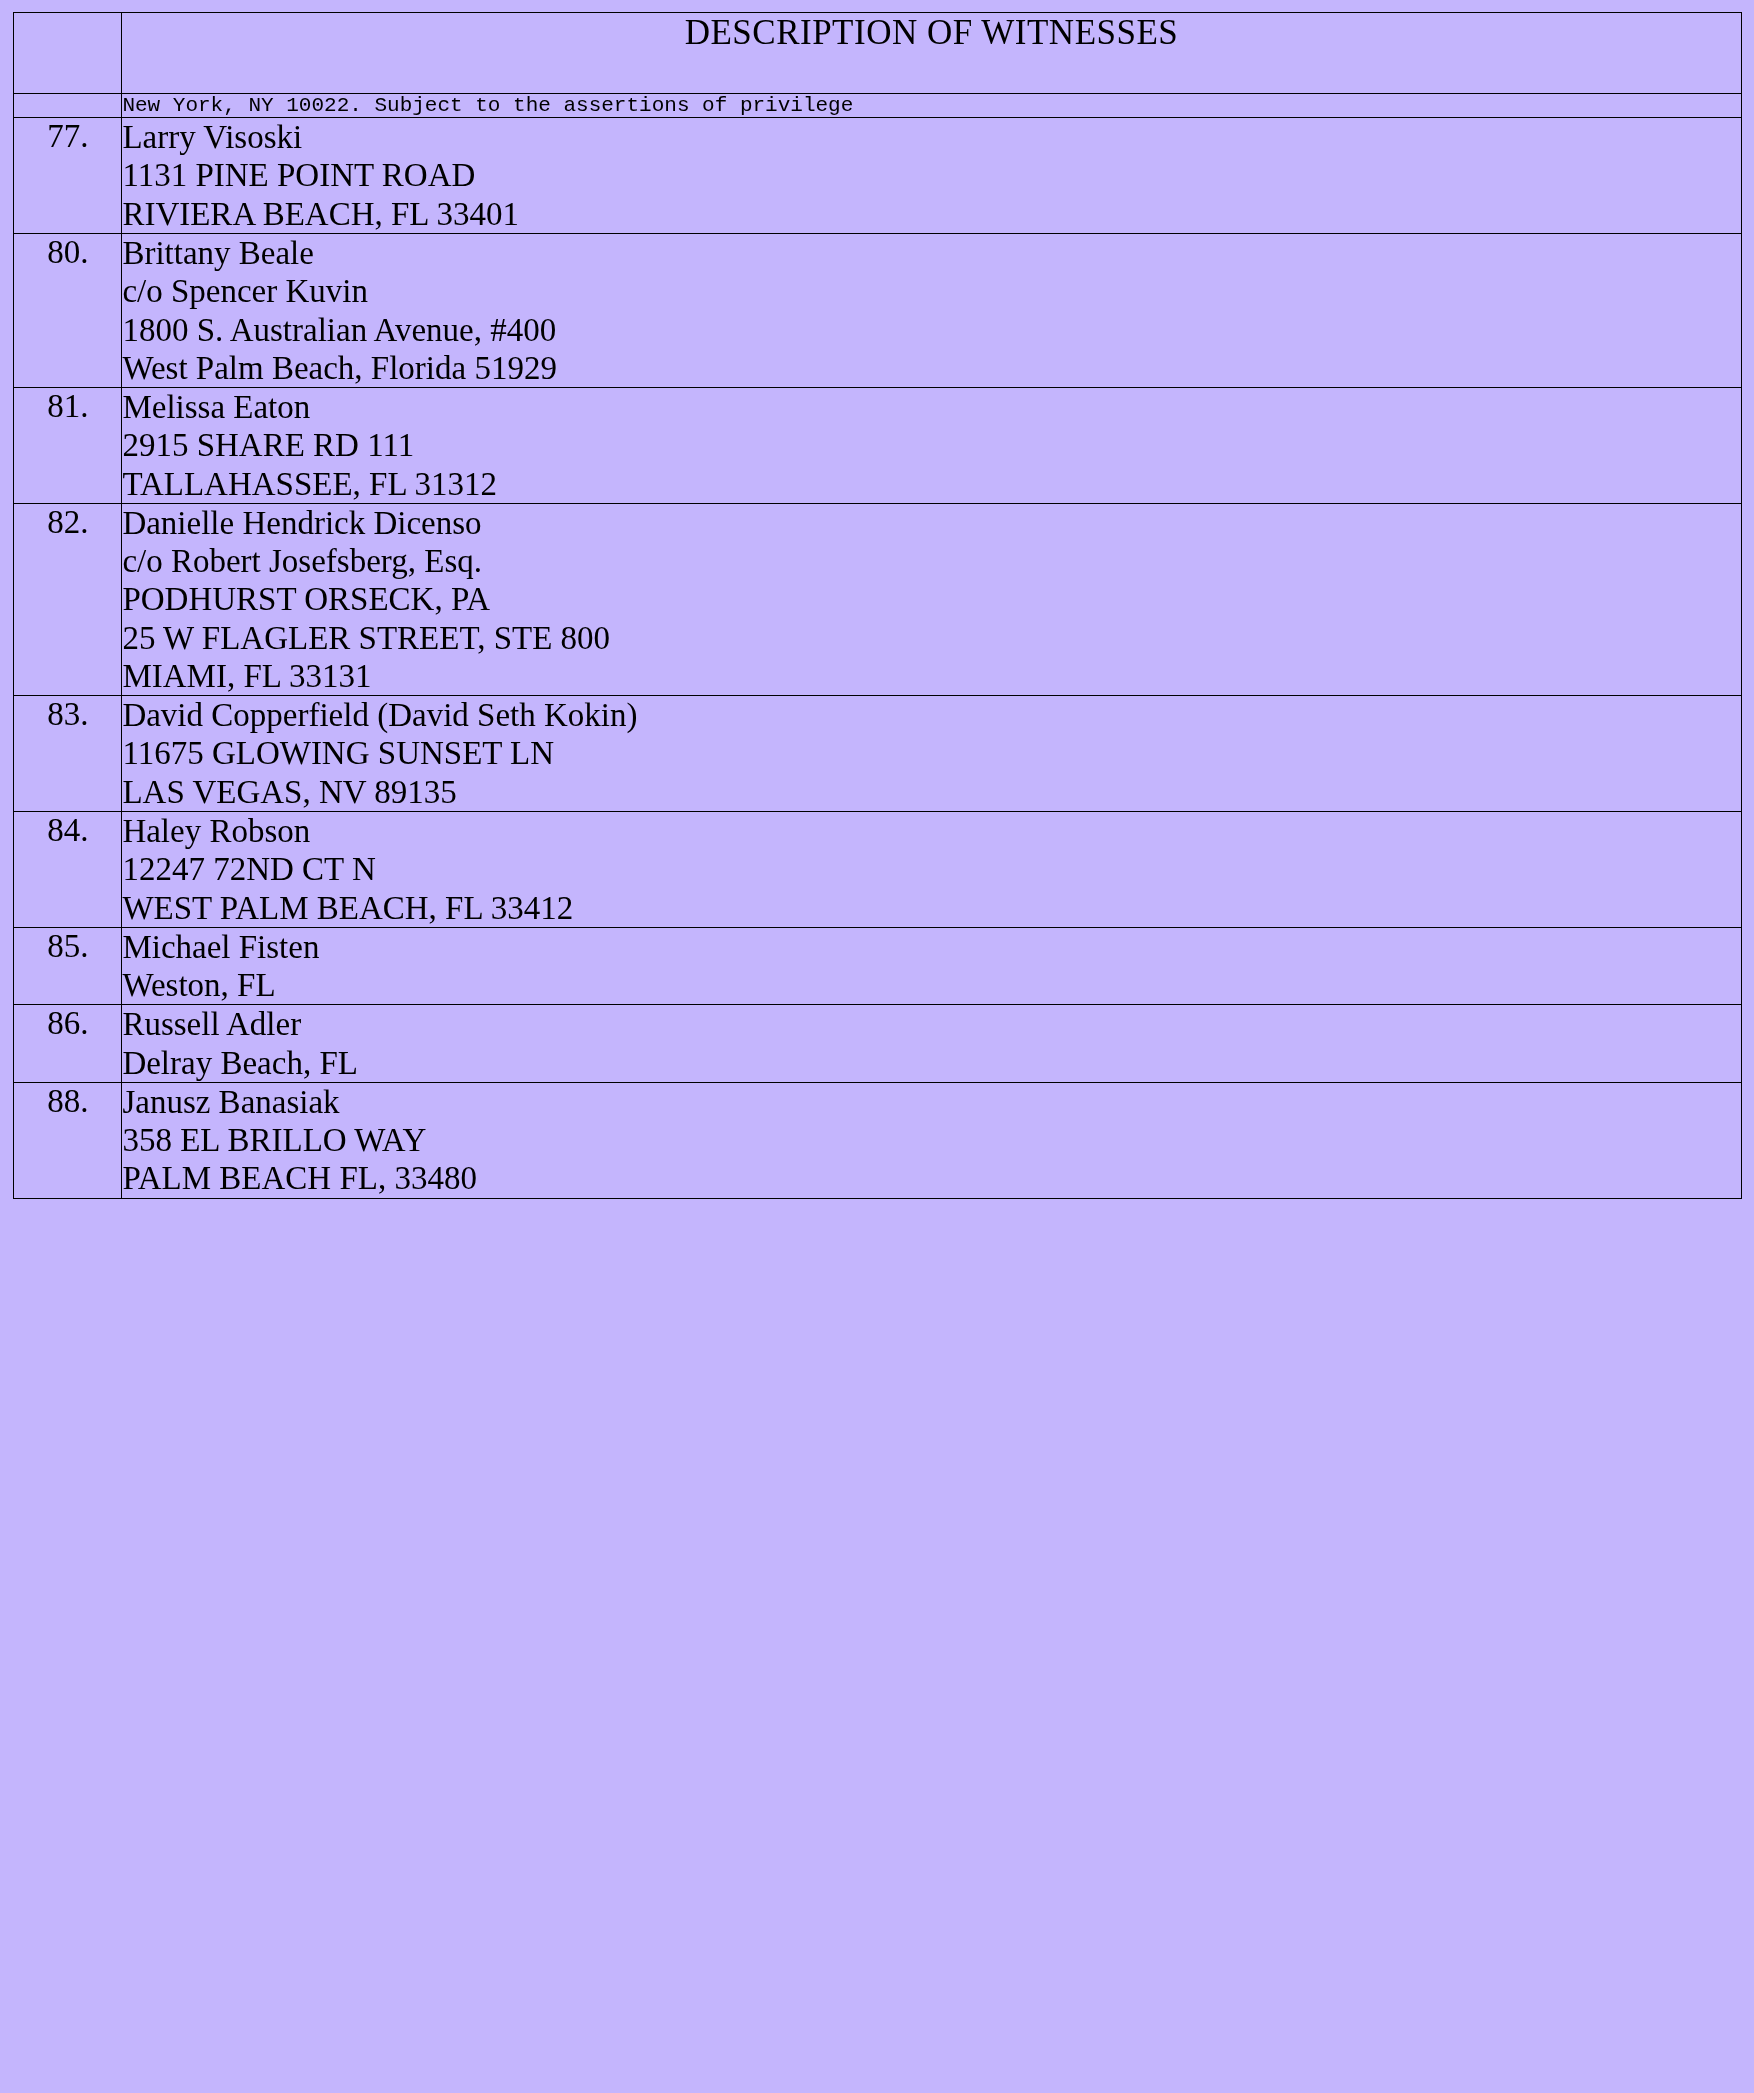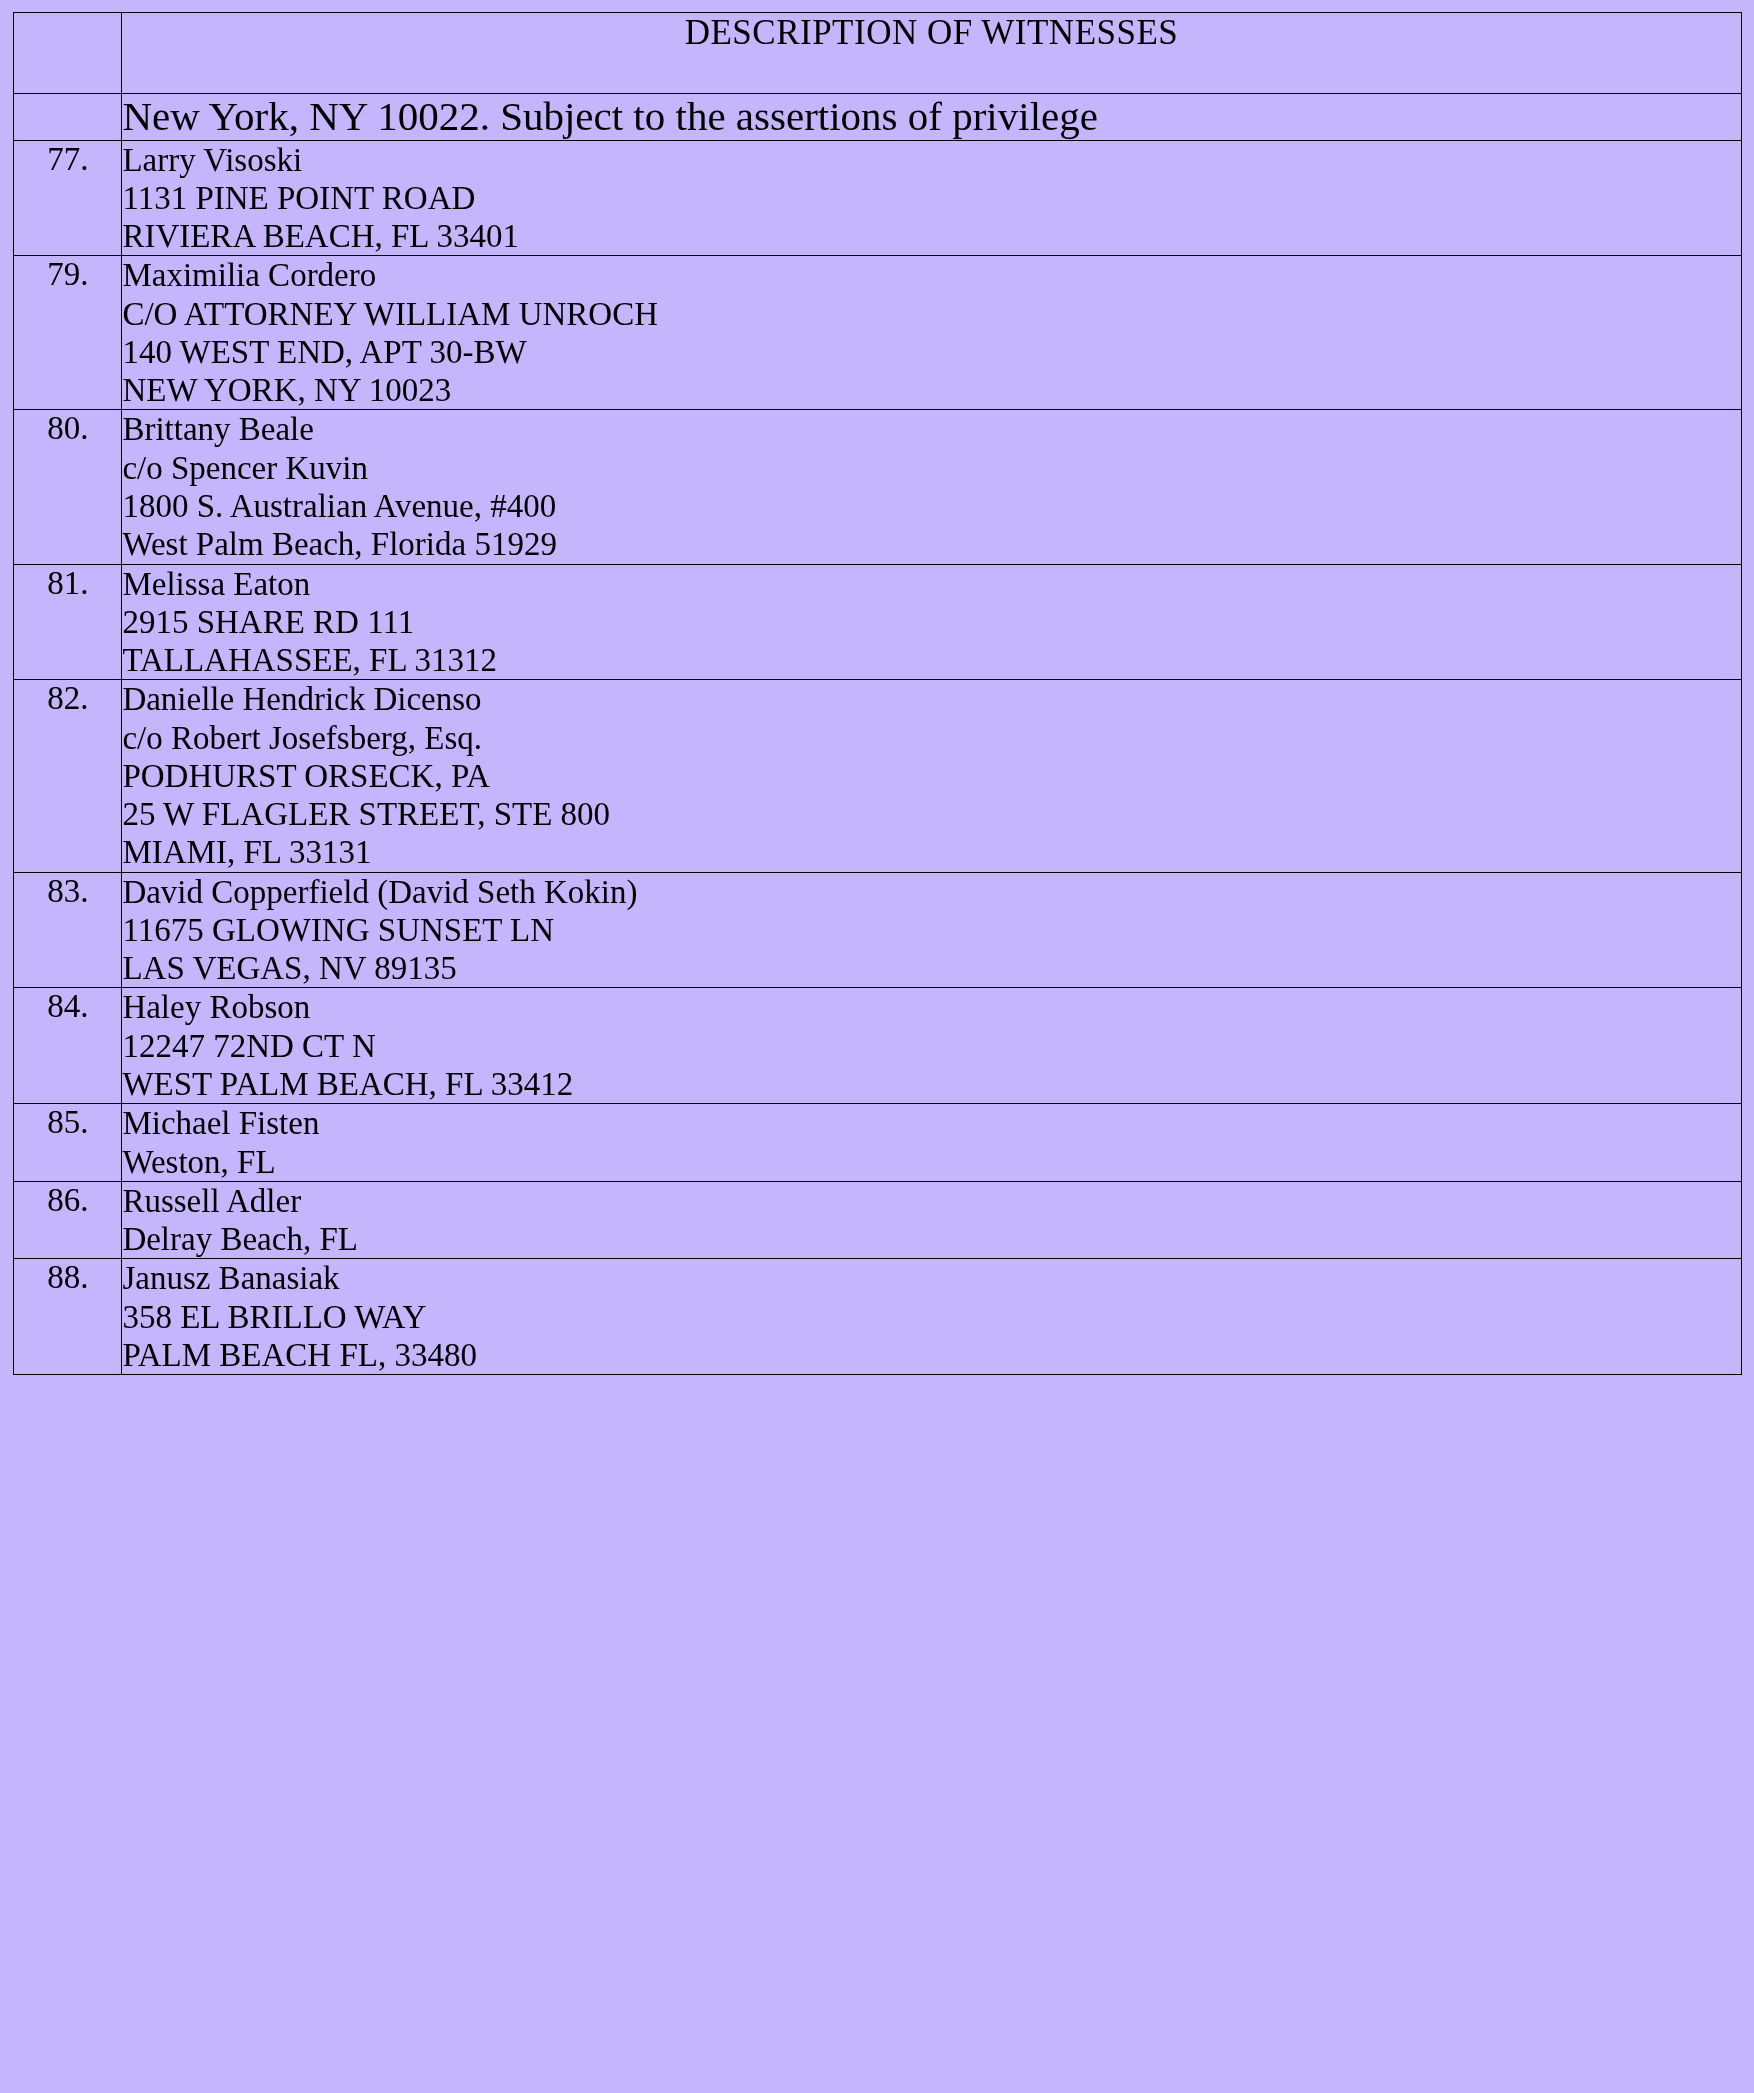--- a/index.html
+++ b/index.html
@@ -56,23 +56,24 @@
   }
   .header-row td {
     height: 80px;
   }
   sup {
     font-size: 0.62em;
     vertical-align: super;
     line-height: 0;
   }
   .note-cell {
-    font-size: 41px;
+    font-size: 21px;
     padding: 3.3px 0 5px 11.7px;
     line-height: 1.12;
+    font-family: Liberation Mono, monospace;
   }
 </style>
 </head>
 <body>
 
 <div class="page">
   <table class="witness-table">
     <tbody>
       <tr class="header-row">
         <td class="num-cell blank-num"></td>
@@ -82,29 +83,20 @@
         <td class="num-cell"></td>
         <td class="note-cell">New York, NY 10022.  Subject to the assertions of privilege</td>
       </tr>
 
     <tr>
           <td class="num-cell">77.</td>
           <td class="body-cell">
             <div class="addr-line">Larry Visoski</div>
             <div class="addr-line">1131 PINE POINT ROAD</div>
             <div class="addr-line">RIVIERA BEACH, FL 33401</div>
-          </td>
-        </tr>
-        <tr>
-          <td class="num-cell">79.</td>
-          <td class="body-cell">
-            <div class="addr-line">Maximilia Cordero</div>
-            <div class="addr-line">C/O ATTORNEY WILLIAM UNROCH</div>
-            <div class="addr-line">140 WEST END, APT 30-BW</div>
-            <div class="addr-line">NEW YORK, NY 10023</div>
           </td>
         </tr>
         <tr>
           <td class="num-cell">80.</td>
           <td class="body-cell">
             <div class="addr-line">Brittany Beale</div>
             <div class="addr-line">c/o Spencer Kuvin</div>
             <div class="addr-line">1800 S. Australian Avenue, #400</div>
             <div class="addr-line">West Palm Beach, Florida 51929</div>
           </td>

